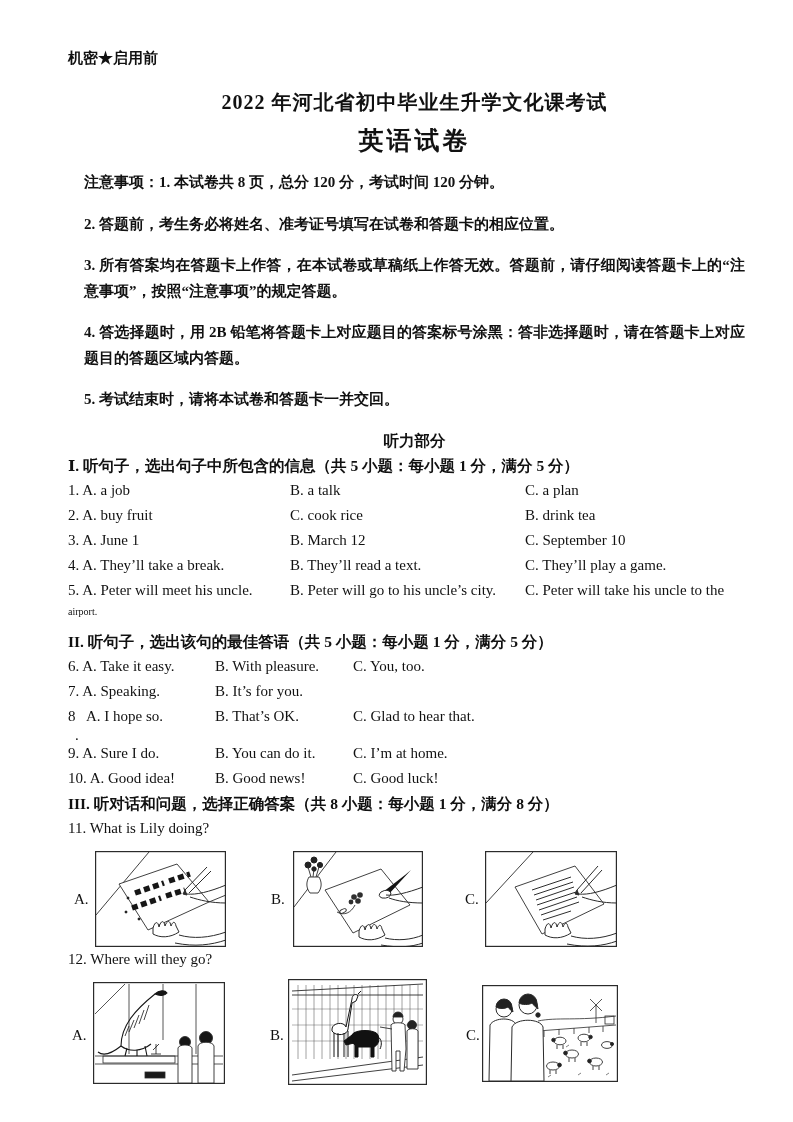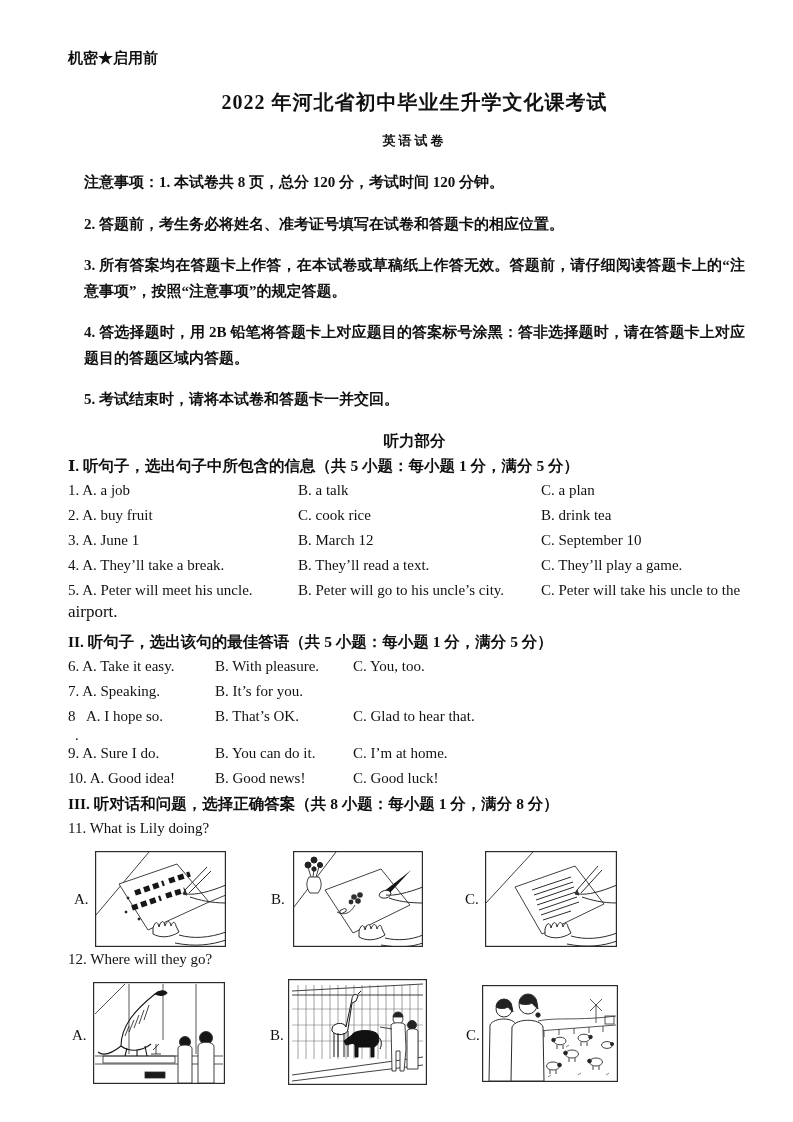--- a/index.html
+++ b/index.html
@@ -8,30 +8,30 @@
     width:793px;height:1122px;
     box-sizing:border-box;
     padding:48px 32px 0 68px;
     background:#fff;
     color:#111;
     font-family:"Liberation Serif","DejaVu Serif",serif;
     overflow:hidden;
   }
   .classification{font-weight:bold;font-size:15px;line-height:20px;}
   .title{text-align:center;font-weight:bold;font-size:20px;line-height:28px;margin-top:20px;letter-spacing:1px;}
-  .subtitle{text-align:center;font-weight:bold;font-size:13px;line-height:26px;margin-top:12px;letter-spacing:3px;}
+  .subtitle{text-align:center;font-weight:bold;font-size:25px;line-height:26px;margin-top:12px;letter-spacing:3px;}
   .notices{margin-top:16px;font-weight:bold;font-size:15px;line-height:25.5px;text-align:justify;}
   .notices p{margin:16px;}
   .part-title{text-align:center;font-weight:bold;font-size:15.5px;line-height:24px;}
   .sec-heading{font-weight:bold;font-size:15.5px;line-height:25px;}
   .row{display:grid;line-height:25px;font-size:15px;}
-  .s1{grid-template-columns:222px 235px 1fr;gap:8px;}
+  .s1{grid-template-columns:222px 235px 1fr;}
   .s2{grid-template-columns:147px 138px 1fr;}
   .cell{white-space:pre;}
-  .wrap-line{font-size:17px;line-height:18px;}
+  .wrap-line{font-size:10px;line-height:18px;}
   .stray{font-size:15px;line-height:12px;height:12px;padding-left:7px;}
   .q-text{font-size:15px;line-height:25px;}
   .imgrow{position:relative;}
   .imgrow1{height:96px;margin-top:10px;}
   .imgrow2{height:106px;margin-top:7px;}
   .q12text{}
   .lbl{position:absolute;font-size:15px;line-height:20px;}
   .pic{position:absolute;}
   svg{display:block;}
 </style>

